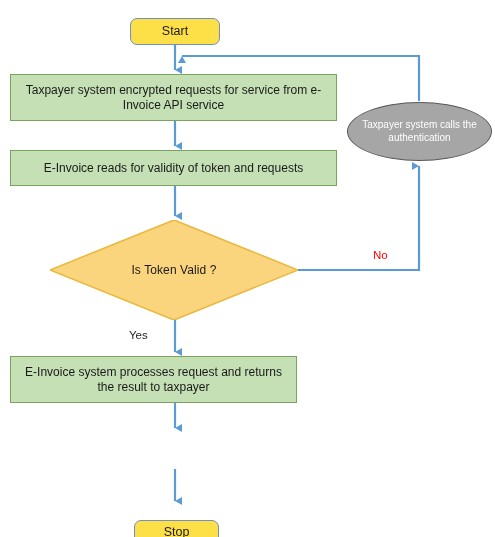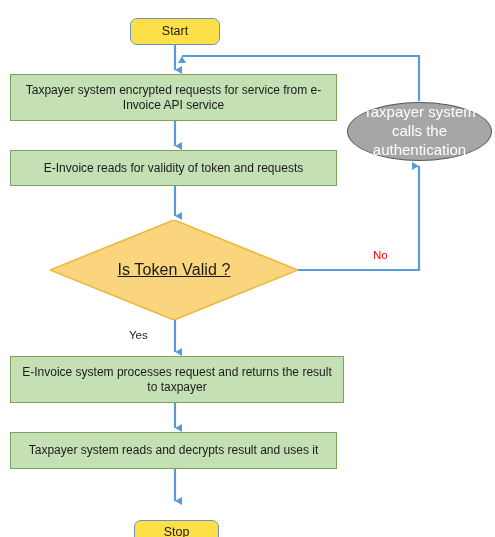--- a/index.html
+++ b/index.html
@@ -65,33 +65,32 @@
   .decision .diamond-shape {
     position: absolute;
     left: 0;
     top: 0;
     width: 100%;
     height: 100%;
   }
   .decision .diamond-label {
     position: relative;
     z-index: 2;
-    font-size: 16px;
+    font-size: 12px;
     color: #1a1a1a;
     letter-spacing: 0.1px;
-    text-decoration: underline;
   }
 
   
   .ellipse {
     background: #a6a6a6;
     border: 1px solid #585858;
     border-radius: 50%;
     color: #ffffff;
-    font-size: 15px;
+    font-size: 10px;
     line-height: 1.25;
     padding: 0 8px;
   }
 
   
   .edge-label {
     position: absolute;
     font-size: 11.5px;
     white-space: nowrap;
   }
@@ -149,27 +148,24 @@
     <span>Taxpayer system calls the authentication</span>
   </div>
 
   <div class="node decision" style="left:50px; top:220px; width:248px; height:100px;">
     <svg class="diamond-shape" viewBox="0 0 248 100" preserveAspectRatio="none" xmlns="http://www.w3.org/2000/svg">
       <polygon points="124,0 248,50 124,100 0,50" fill="#fbd57e" stroke="#e8b93e" stroke-width="1.6"></polygon>
     </svg>
     <span class="diamond-label">Is Token Valid ?</span>
   </div>
 
-  <div class="node process" style="left:10px; top:356px; width:334px; height:47px;">
+  <div class="node process" style="left:10px; top:356px; width:287px; height:47px;">
     <span>E-Invoice system processes request and returns the result to taxpayer</span>
   </div>
 
-  <div class="node process" style="left:10px; top:432px; width:327px; height:37px;">
-    <span>Taxpayer system reads and decrypts result and uses it</span>
-  </div>
 
   <div class="node terminator" style="left:134px; top:520px; width:85px; height:26px;">
     <span>Stop</span>
   </div>
 
   <div class="edge-label no" style="left:337px; top:249px;padding-left:36px;">No</div>
 
   <div class="edge-label yes" style="left:129px; top:329px;">Yes</div>
 
 </div>

